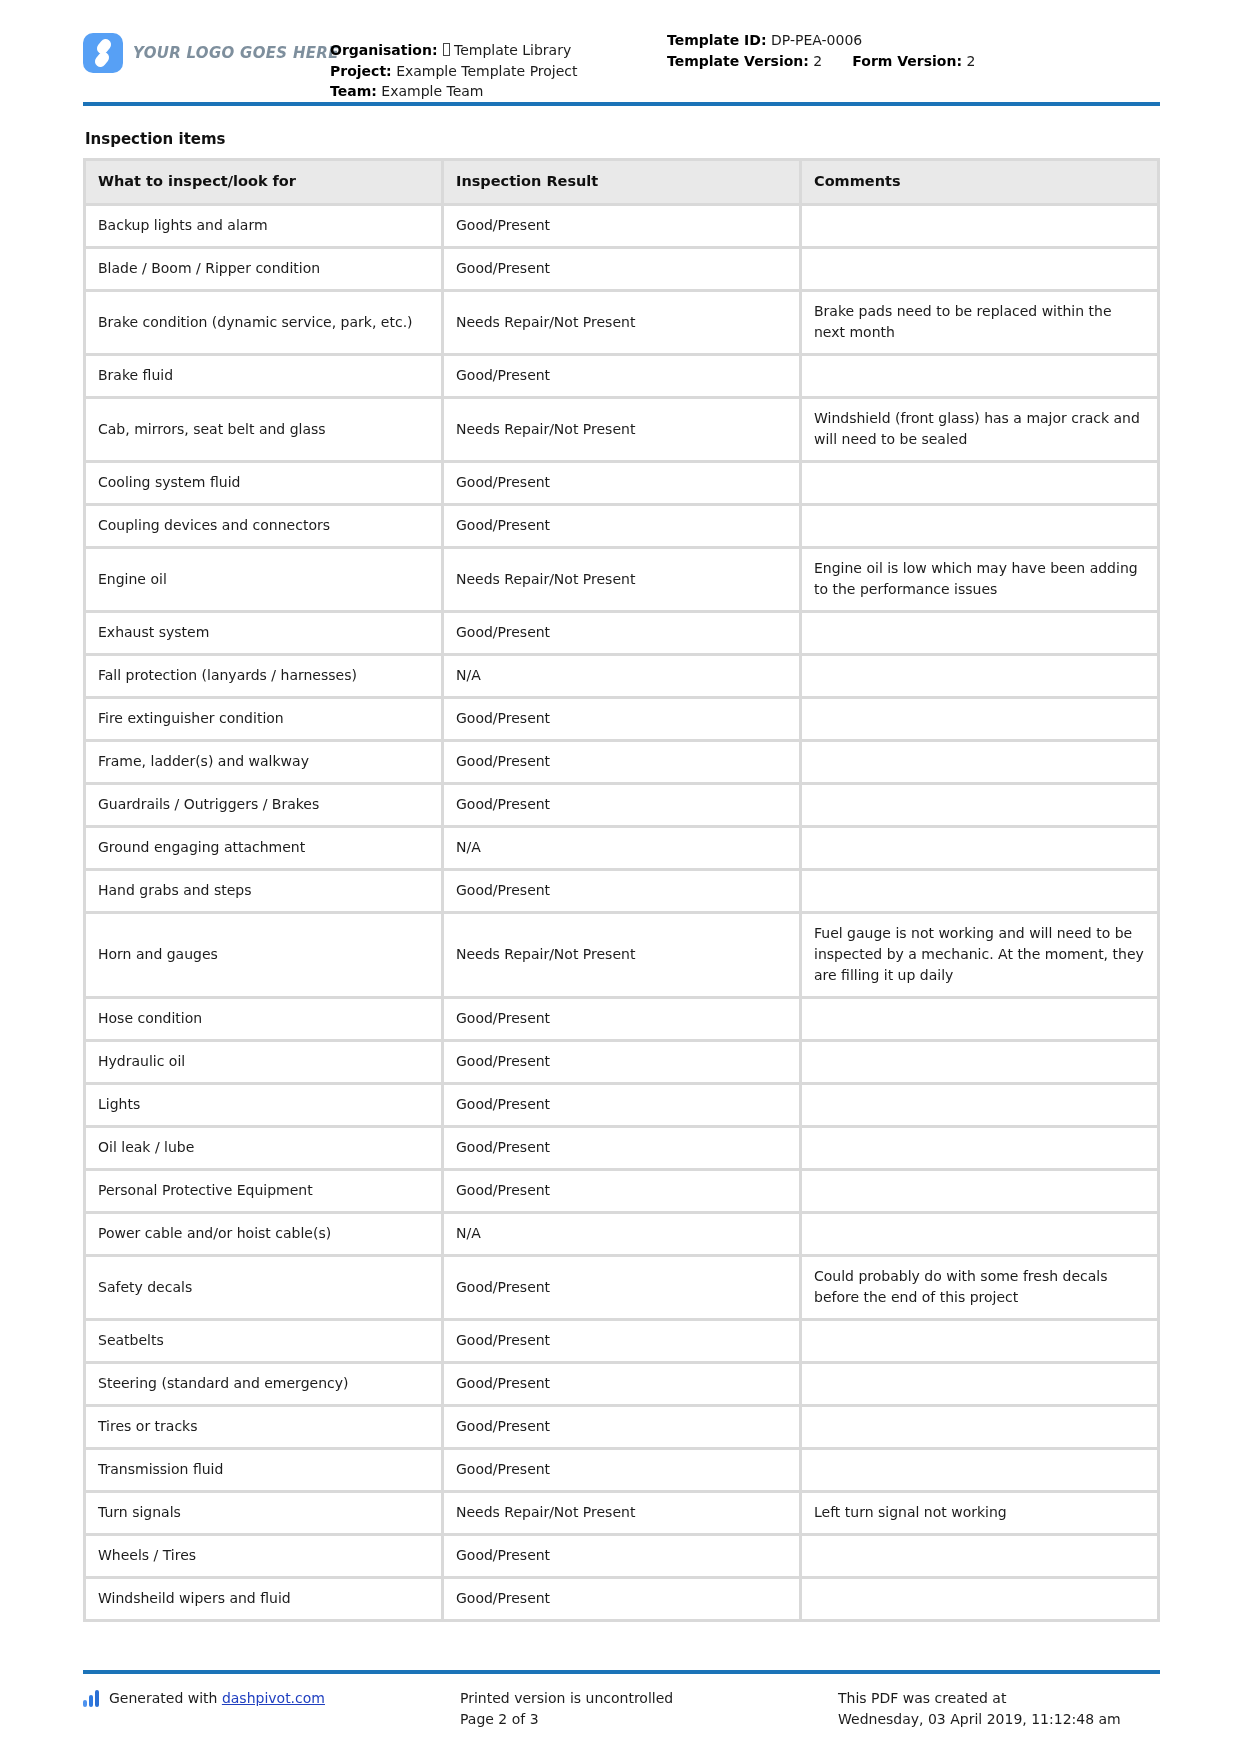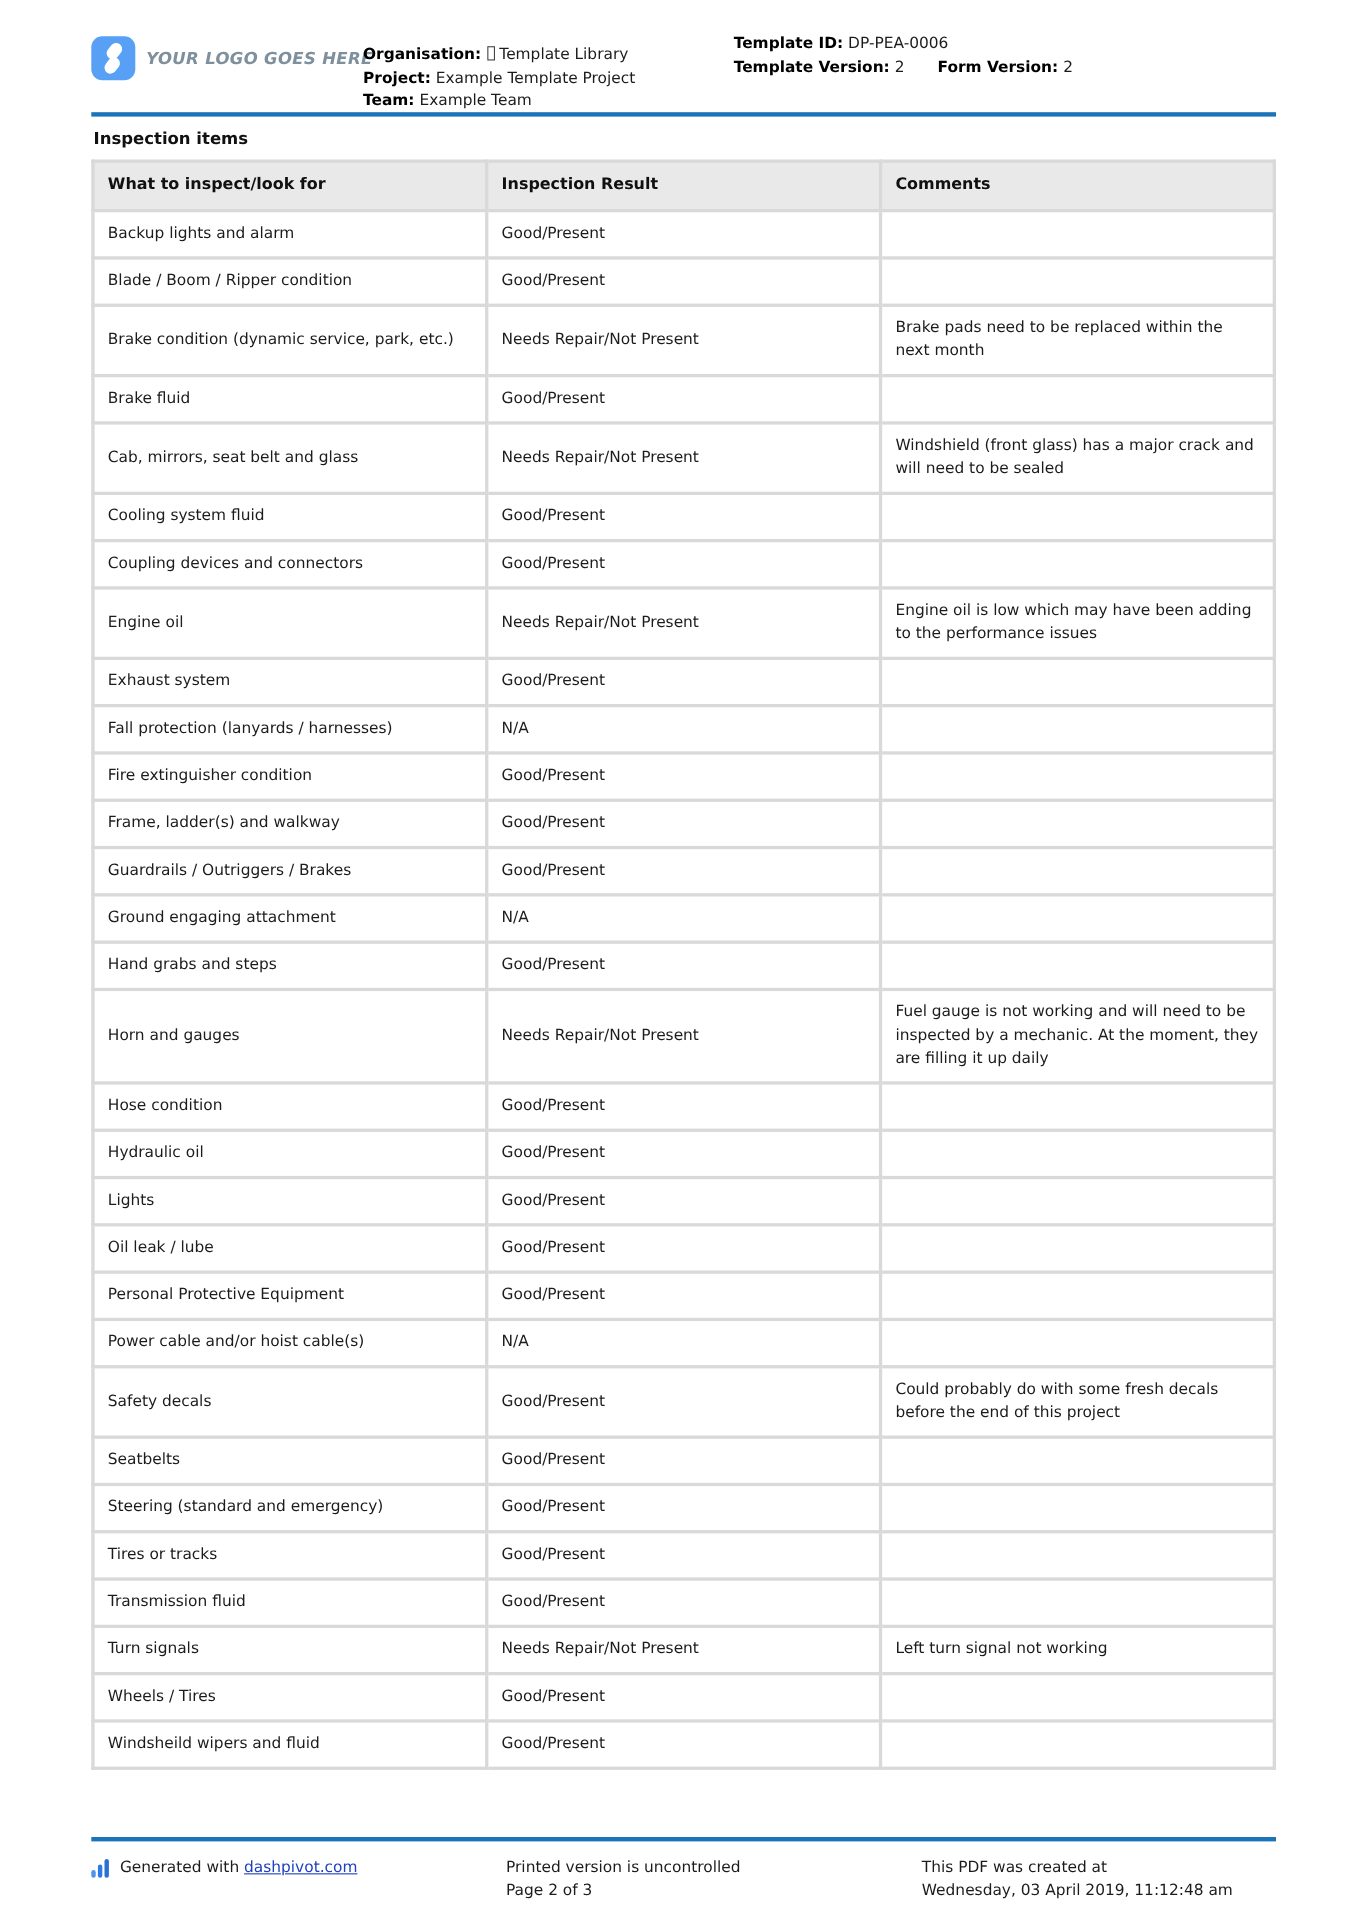--- a/index.html
+++ b/index.html
@@ -31,21 +31,21 @@
   .pair-gap { margin-left: 30px; }
   .missing-glyph {
     display: inline-block; width: 7px; height: 13px;
     border: 1px solid #444; vertical-align: -1px; margin: 0 4px 0 1px;
   }
 
   .blue-rule { height: 4px; background: #1b73b8; }
   .rule-top { margin-top: 0; }
 
   
-  .section-title { font-weight: bold; font-size: 15px; color: #111; margin: 11px 0 10px 2px; }
+  .section-title { font-weight: bold; font-size: 15px; color: #111; margin: 24px 0 10px 2px; }
 
   
   table.inspect {
     width: 100%; border-collapse: collapse; table-layout: fixed;
   }
   table.inspect th, table.inspect td {
     border: 3px solid #d9d9d9;
     padding: 9px 12px 10px 12px;
     text-align: left; vertical-align: middle;
     font-size: 14px; line-height: 21px;

